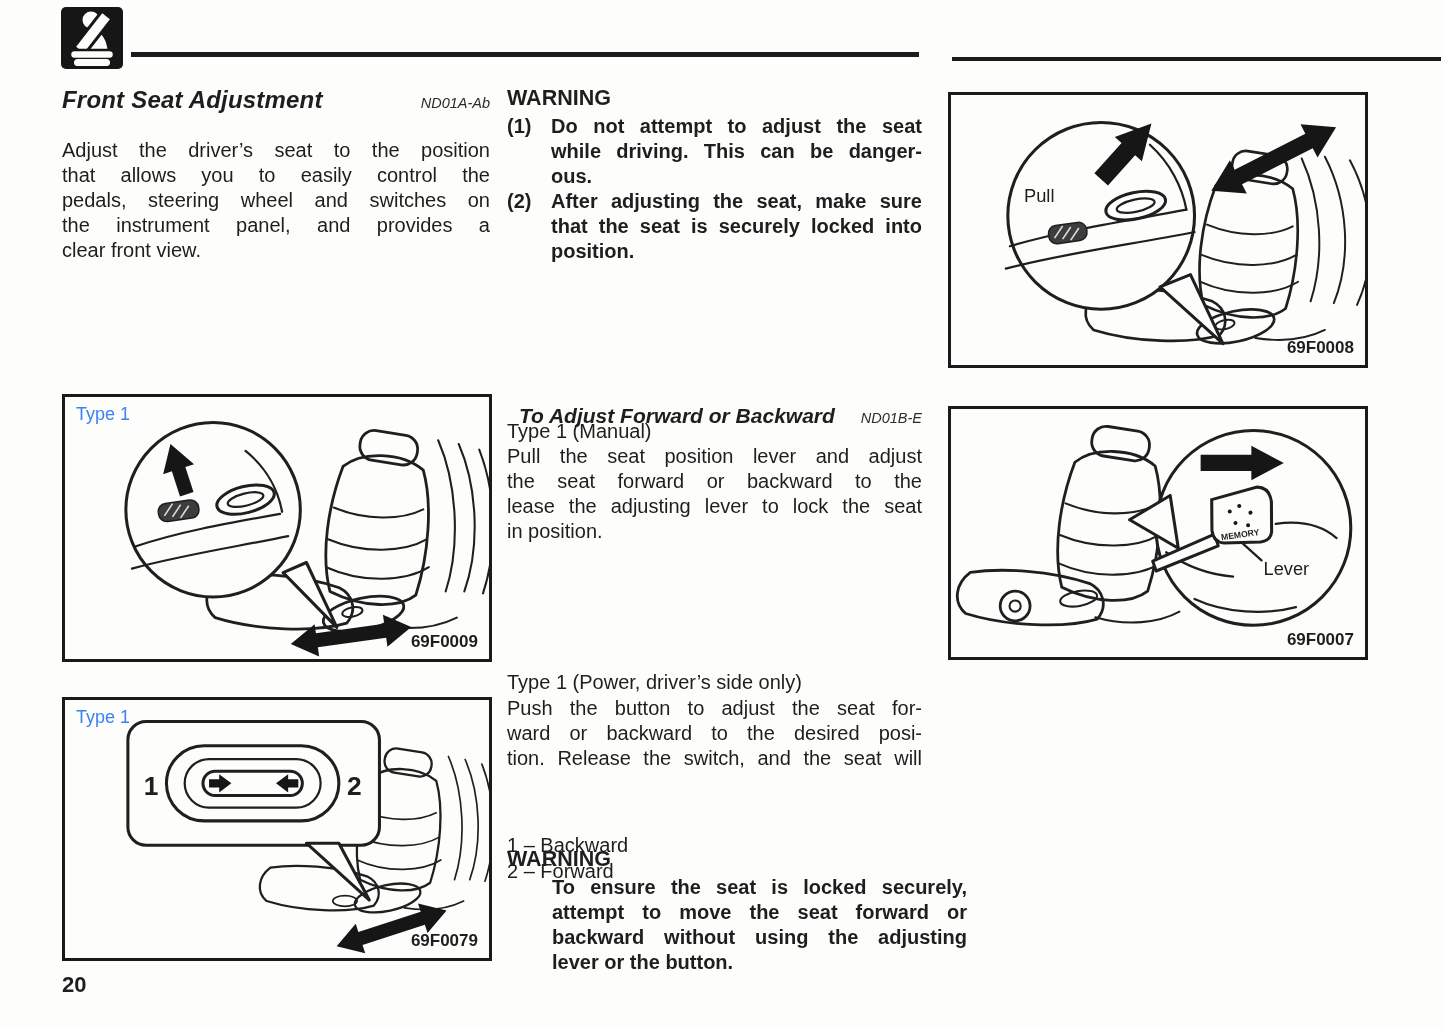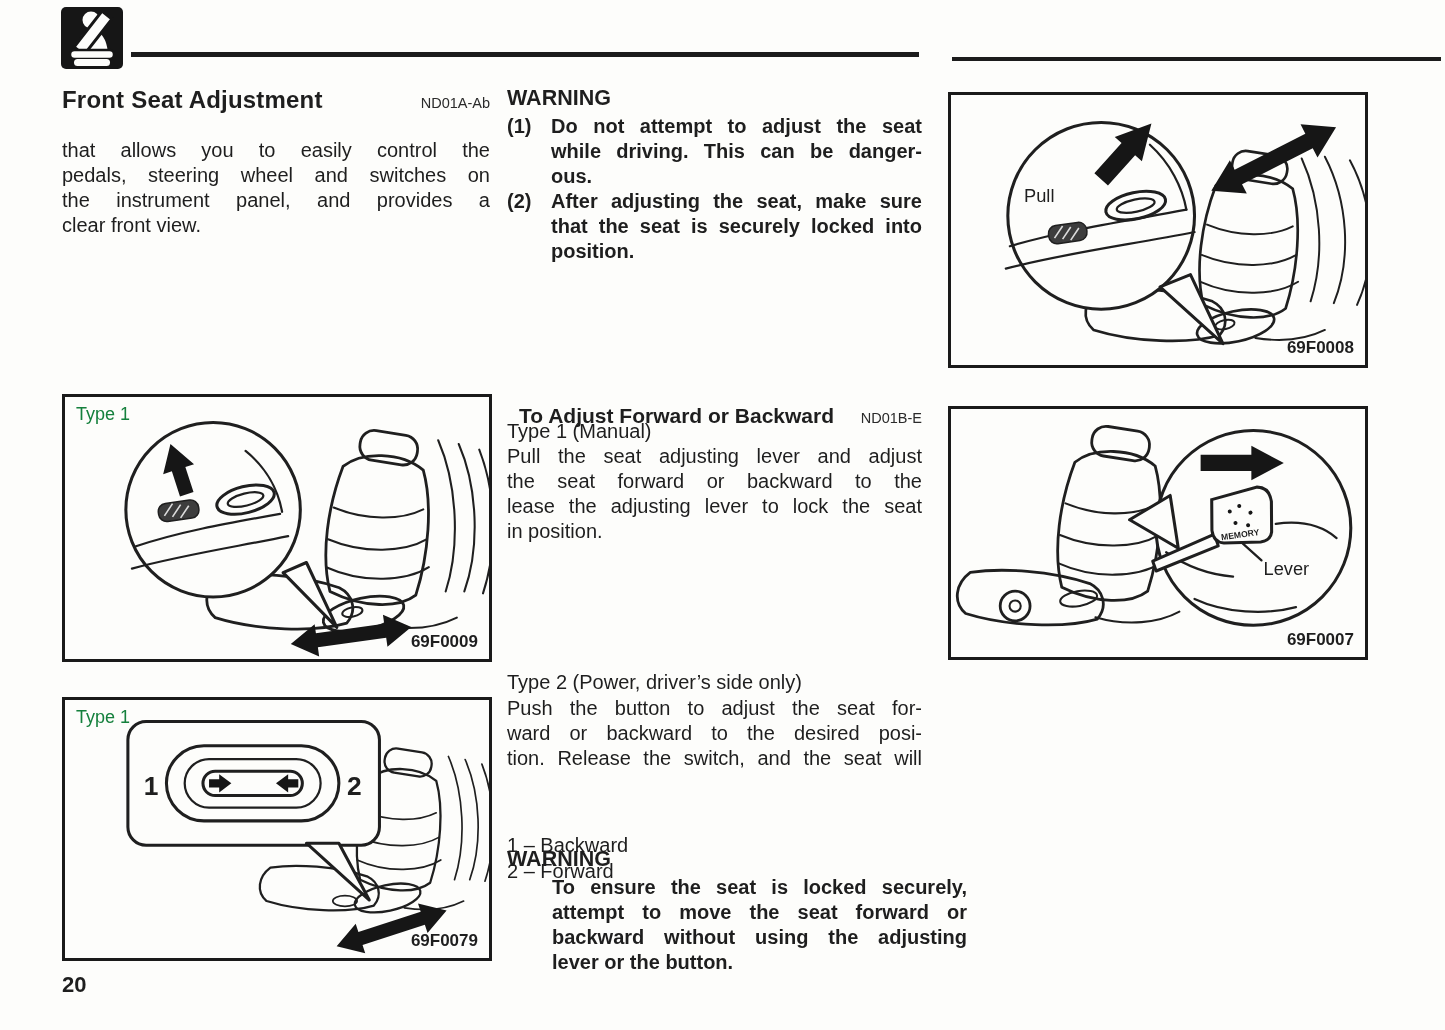--- a/index.html
+++ b/index.html
@@ -9,37 +9,37 @@
   }
   .abs{position:absolute;}
   
   .belt-box{left:60px;top:6px;width:64px;height:64px;}
   .rule{background:#1c1c1c;height:5px;}
   .rule1{left:131px;top:52px;width:788px;}
   .rule2{left:952px;top:57px;width:489px;height:4px;}
   
   .lc{left:62px;width:428px;}
   .mc{left:507px;width:415px;}
-  .head-row{display:flex;justify-content:space-between;align-items:baseline;}
+  .head-row{display:flex;justify-content:space-between;align-items:baseline;font-style:italic;}
   h1.sect{font-size:24px;font-weight:bold;margin:0;letter-spacing:.2px;}
   h2.sect{font-size:21px;font-weight:bold;margin:12px;}
   .code-sm{font-size:14.5px;color:#2b2b2b;}
   .body-txt{font-size:20px;line-height:25px;}
   .bold-txt{font-weight:bold;}
   .tline{text-align:justify;text-align-last:justify;}
   .tline.last{text-align-last:left;}
   .warn-title{font-size:21.5px;font-weight:bold;}
   .warn-item{display:flex;}
   .warn-num{width:44px;font-weight:bold;font-size:20px;line-height:25px;flex:none;}
   .warn-body{flex:1;}
   .legend-line{font-size:20px;line-height:26px;}
   .sub-head{font-size:20px;line-height:25px;}
   
   .figure-box{position:absolute;border:3px solid #1a1a1a;background:#fdfdfb;}
-  .fig-label{position:absolute;top:7px;left:11px;font-size:18px;color:#15803d;}
+  .fig-label{position:absolute;top:7px;left:11px;font-size:18px;color:#3b82f6;}
   .fig-code{position:absolute;bottom:7px;right:11px;font-size:17px;font-weight:bold;}
   .figure-box svg{position:absolute;left:0;top:0;width:100%;height:100%;}
   .ln{fill:none;stroke:#1f1f1f;stroke-width:3;stroke-linecap:round;stroke-linejoin:round;}
   .thin{stroke-width:2.2;}
   .blk{fill:#161616;stroke:none;}
   .gry{fill:#3d3d3d;stroke:#1f1f1f;stroke-width:1.5;}
   .wedge{fill:#fdfdfb;stroke:#1f1f1f;stroke-width:3;stroke-linejoin:round;}
   .circ{fill:#fdfdfb;stroke:#1f1f1f;stroke-width:3;}
   .svgtext{font-family:"Liberation Sans",sans-serif;fill:#1f1f1f;font-size:18px;}
   .svgnum{font-family:"Liberation Sans",sans-serif;fill:#1f1f1f;font-size:26px;font-weight:bold;}
@@ -63,20 +63,21 @@
     </svg>
   </div>
   <div class="abs rule rule1"></div>
   <div class="abs rule rule2"></div>
 
   <div class="abs lc head-row" style="top:86px;">
     <h1 class="sect">Front Seat Adjustment</h1>
     <span class="code-sm">ND01A-Ab</span>
   </div>
   <div class="abs lc body-txt" style="top:138px;">
+      <div class="tline">Adjust the driver’s seat to the position</div>
       <div class="tline">that allows you to easily control the</div>
       <div class="tline">pedals, steering wheel and switches on</div>
       <div class="tline">the instrument panel, and provides a</div>
       <div class="tline last">clear front view.</div>
     </div>
 
   <div class="figure-box" style="left:62px;top:394px;width:424px;height:262px;">
     <svg viewBox="0 0 418 256">
 
       <g transform="translate(206,36) scale(0.92)">
@@ -181,27 +182,27 @@
         </div>
     </div>
   </div>
 
   <div class="abs mc head-row" style="top:392px;">
     <h2 class="sect">To Adjust Forward or Backward</h2>
     <span class="code-sm">ND01B-E</span>
   </div>
   <div class="abs mc sub-head" style="top:419px;">Type 1 (Manual)</div>
   <div class="abs mc body-txt" style="top:444px;">
-      <div class="tline">Pull the seat adjusting lever and adjust</div>
+      <div class="tline">Pull the seat position lever and adjust</div>
       <div class="tline">the seat forward or backward to the</div>
       <div class="tline">lease the adjusting lever to lock the seat</div>
       <div class="tline last">in position.</div>
     </div>
 
-  <div class="abs mc sub-head" style="top:670px;">Type 2 (Power, driver’s side only)</div>
+  <div class="abs mc sub-head" style="top:670px;">Type 1 (Power, driver’s side only)</div>
   <div class="abs mc body-txt" style="top:696px;">
       <div class="tline">Push the button to adjust the seat for-</div>
       <div class="tline">ward or backward to the desired posi-</div>
       <div class="tline">tion. Release the switch, and the seat will</div>
     </div>
   <div class="abs mc" style="top:796px;margin-top:36px;">
     <div class="legend-line">1 – Backward</div>
     <div class="legend-line">2 – Forward</div>
   </div>
 

